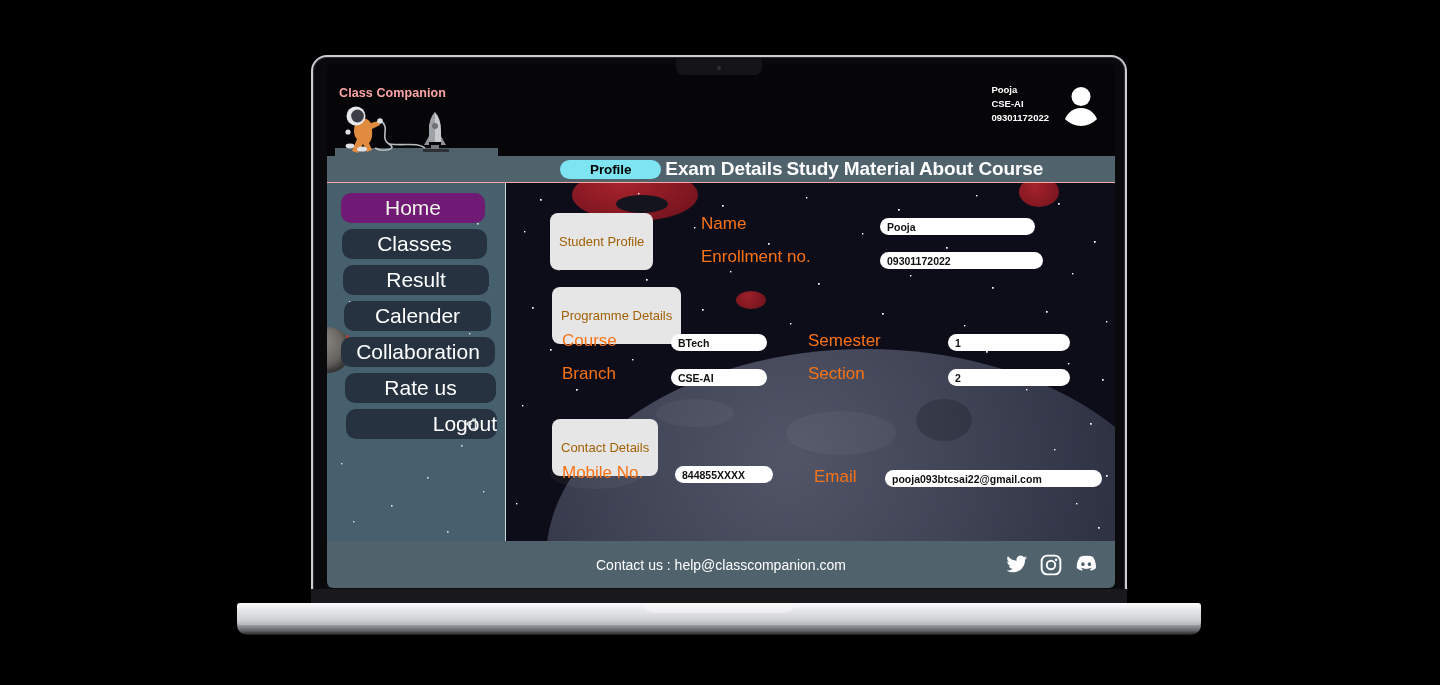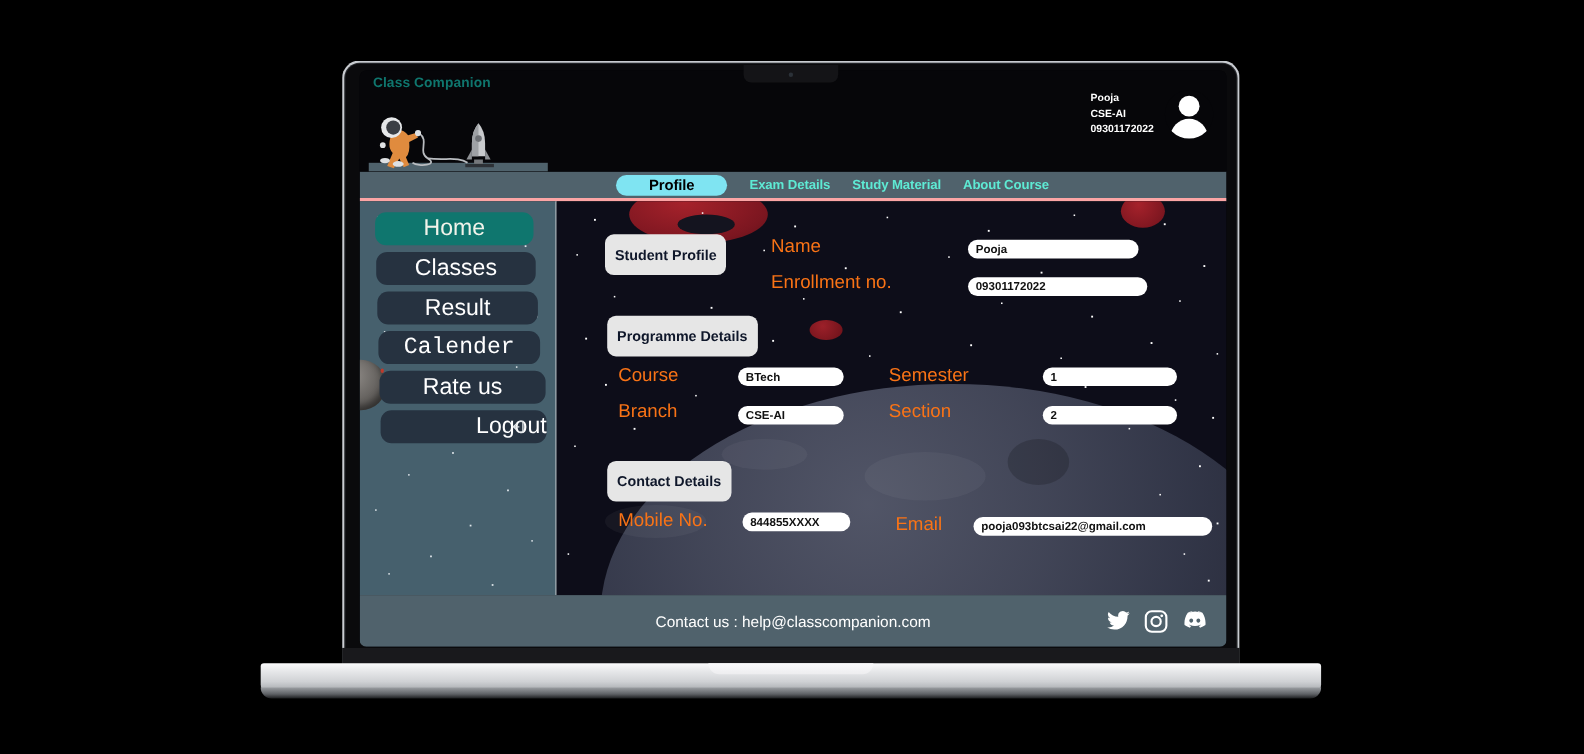--- a/index.html
+++ b/index.html
@@ -84,22 +84,22 @@
   }
 
   
   #app-header {
     position: relative;
     height: 92px;
     background: #060609;
     flex: 0 0 auto;
   }
   #brand-title {
-    position: absolute; left: 12px; top: 4px;
-    color: #0f766e; font-size: 12.5px; font-weight: bold;
+    position: absolute; left: 12px; top: 22px;
+    color: #fca5a5; font-size: 12.5px; font-weight: bold;
     letter-spacing: .1px;
   }
   #brand-illustration { position: absolute; left: 8px; top: 40px; width: 170px; height: 52px; }
 
   #search-wrap {
     position: absolute; left: 243px; top: 34px;
     width: 268px; height: 23px;
     background: #f4f4f4;
     border-radius: 12px;
     display: flex; align-items: center;
@@ -124,27 +124,27 @@
     background: #060609; position: relative; overflow: hidden;
   }
   #avatar .head { position:absolute; left:50%; top:5px; transform:translateX(-50%); width:19px;height:19px;border-radius:50%;background:#fff;}
   #avatar .body { position:absolute; left:50%; top:26px; transform:translateX(-50%); width:34px;height:26px;border-radius:17px 17px 0 0;background:#fff;}
 
   
   #main-nav {
     flex: 0 0 auto;
     height: 27px;
     background: #50626c;
-    border-bottom: 3px solid #fca5a5;
+    border-bottom: 1px solid #fca5a5;
     display: flex; align-items: center;
     padding-left: 233px;
-    gap: 20px;
+    gap: 4px;
   }
   .nav-item {
-    color: #5eead4; font-size: 12px; font-weight: bold;
+    color: #ffffff; font-size: 19px; font-weight: bold;
     cursor: pointer; white-space: nowrap;
     letter-spacing: -.1px;
   }
   .nav-item.active {
     background: #7fe4f2; color: #000;
     border-radius: 11px;
     padding: 2px 30px;
     font-size: 13.5px;
   }
 
@@ -172,25 +172,25 @@
   #sidebar-menu { position: relative; z-index: 2; display: flex; flex-direction: column; gap: 6px; padding: 0 6px; }
   .side-item {
     height: 30px; border-radius: 10px;
     background: #263240;
     color: #ffffff;
     display: flex; align-items: center; justify-content: center;
     font-size: 21px; font-weight: normal;
     cursor: pointer;
     position: relative;
   }
-  .side-item.active { background: #0f766e; color: #f1f3ea; }
+  .side-item.active { background: #701a75; color: #f1f3ea; }
   .side-item.w1 { margin: 0 14px 0 8px; }
   .side-item.w2 { margin: 0 12px 0 9px; }
   .side-item.w3 { margin: 0 10px 0 10px; }
-  .side-item.w4 { margin: 0 8px 0 11px; font-family: Liberation Mono, monospace; }
+  .side-item.w4 { margin: 0 8px 0 11px; }
   .side-item.w5 { margin: 0 4px 0 8px; }
   .side-item.w6 { margin: 0 3px 0 12px; justify-content: center; }
   .side-item.w7 { margin: 0 2px 0 13px; justify-content: flex-end; }
   #logout-icon { position: absolute; right: 20px; top: 50%; transform: translateY(-50%); }
 
   
   #content {
     flex: 1 1 auto; position: relative;
     background: #0d0d19;
     overflow: hidden;
@@ -224,24 +224,24 @@
     position: absolute; left: 230px; top: 108px;
     width: 30px; height: 18px; border-radius: 50%;
     background: radial-gradient(circle at 40% 30%, #9c2029, #6a1119);
     z-index: 2;
   }
 
   #content-inner { position: relative; z-index: 5; padding: 0; height: 100%; }
 
   .section-pill {
     display: inline-block;
-    background: #e6e6e6; color: #0f172a;
+    background: #e6e6e6; color: #a16207;
     border-radius: 8px;
-    font-size: 13px; font-weight: bold;
-    padding: 11px 9px;
+    font-size: 13px; font-weight: normal;
+    padding: 21px 9px;
     white-space: nowrap;
   }
   .field-label {
     color: #f97316; font-size: 17px; font-weight: normal;
     white-space: nowrap;
   }
   .field-box {
     background: #ffffff; color: #111;
     border-radius: 9px;
     height: 17px;
@@ -369,20 +369,23 @@
               <span>Home</span>
             </div>
             <div class="side-item w2">
               <span>Classes</span>
             </div>
             <div class="side-item w3">
               <span>Result</span>
             </div>
             <div class="side-item w4">
               <span>Calender</span>
+            </div>
+            <div class="side-item w5">
+              <span>Collaboration</span>
             </div>
             <div class="side-item w6">
               <span>Rate us</span>
             </div>
             <div class="side-item w7">
               <span>Logout</span>
               <svg id="logout-icon" width="13" height="13" viewBox="0 0 16 16">
                 <path d="M10 2 H14 V14 H10" fill="none" stroke="#dfe3e6" stroke-width="1.5"></path>
                 <path d="M3 8 H10 M7 4.6 L3.2 8 L7 11.4" fill="none" stroke="#dfe3e6" stroke-width="1.5" stroke-linejoin="round"></path>
               </svg>

